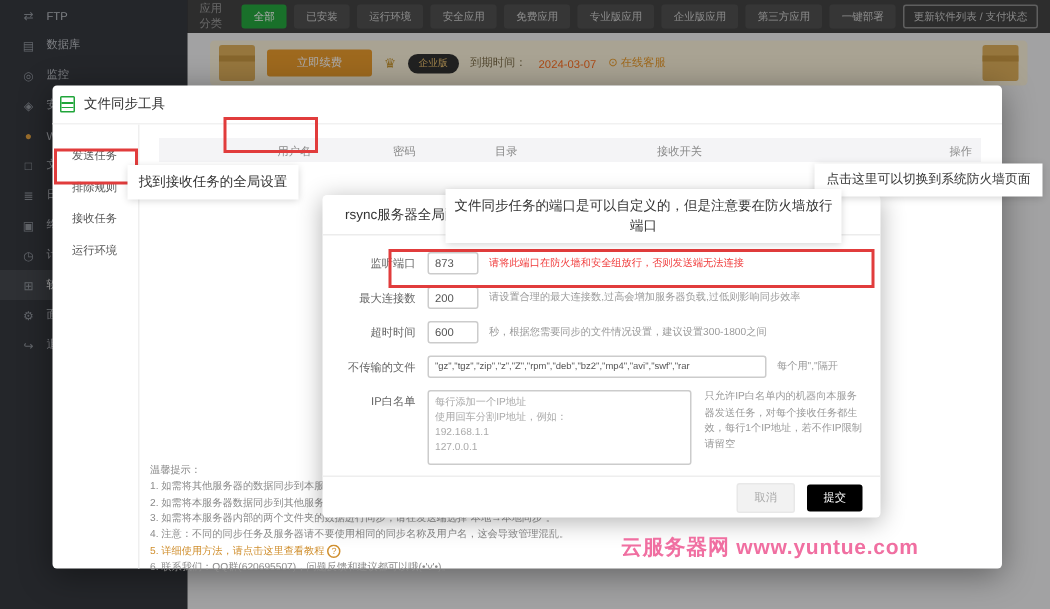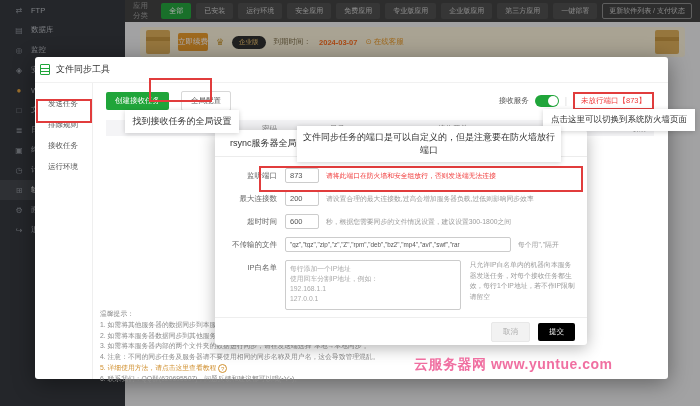--- a/index.html
+++ b/index.html
@@ -21,26 +21,26 @@
   .tab { font-size:7px; color:#d0d0d0; background:#4c4c4c; padding:3px 8px; border-radius:2px; white-space:nowrap; }
   .tab.active { background:#20a53a; color:#fff; }
   .update-btn { margin-left:auto; border:1px solid #8a8a8a; color:#c9c9c9; font-size:7px;
                 padding:2px 6px; border-radius:2px; background:transparent; white-space:nowrap; }
 
   .content-bg { position:absolute; left:125px; top:22px; right:0; bottom:0; background:#f1f1f3; z-index:1; }
   .banner { position:absolute; left:15px; top:5px; width:545px; height:30px; background:#fcf3da;
             border-radius:3px; display:flex; align-items:center; padding:0 6px; gap:8px; }
   .gift { width:24px; height:24px; background:#dfae57; border-radius:2px; position:relative; flex:none; }
   .gift:after { content:""; position:absolute; left:0; right:0; top:7px; height:4px; background:#c8963e; }
-  .renew-btn { background:#ec9a27; color:#fff; font-size:7.5px; padding:4px 0; border:none;
+  .renew-btn { background:#ec9a27; color:#fff; font-size:7.5px; padding:4px 20px; border:none;
                border-radius:2px; white-space:nowrap; }
   .crown { color:#c9952c; font-size:9px; }
   .badge { background:#2b2b2b; color:#f0c36d; font-size:6.5px; padding:2px 7px; border-radius:7px; white-space:nowrap; }
   .expire-label { color:#7a6a45; font-size:7.5px; white-space:nowrap; }
-  .expire-date { color:#ff6a1a; font-size:7.5px; font-weight:bold; white-space:nowrap; }
+  .expire-date { color:#ff6a1a; font-size:7.5px; font-weight:normal; white-space:nowrap; }
   .service { color:#ec9a27; font-size:7.5px; white-space:nowrap; }
   .spacer { flex:1; }
 
   
   .overlay { position:absolute; inset:0; background:rgba(15,15,15,.35); z-index:5; }
 
   
   .modal { position:absolute; left:35px; top:57px; width:633px; height:322px; background:#fff;
            border-radius:3px; box-shadow:0 4px 22px rgba(0,0,0,.4); z-index:10; }
   .m-header { height:26px; display:flex; align-items:center; gap:6px; padding-left:5px;
@@ -97,21 +97,21 @@
   .btn-submit { background:#000000; color:#fff; border:none; font-size:7.5px; padding:4px 11px; border-radius:2px; }
   .red-box-port { position:absolute; left:44px; top:36px; width:324px; height:26px;
                   border:2px solid #e13c3c; pointer-events:none; }
 
   
   .red-box { position:absolute; border:2px solid #e13c3c; z-index:30; pointer-events:none; }
   .rb-nav { left:36px; top:99px; width:56px; height:24px; }
   .rb-global { left:149px; top:78px; width:63px; height:24px; }
   .callout { position:absolute; background:#fff; color:#333; text-align:center; z-index:40;
              box-shadow:0 1px 5px rgba(0,0,0,.18); padding:5px 4px; }
-  .c1 { left:85px; top:110px; width:114px; font-size:9px; white-space:nowrap;margin-left:40px; }
+  .c1 { left:85px; top:110px; width:114px; font-size:9px; white-space:nowrap; }
   .c2 { left:297px; top:126px; width:264px; font-size:9px; line-height:13px; }
   .c3 { left:543px; top:109px; width:152px; font-size:8.5px; white-space:nowrap; }
 
   .watermark { position:absolute; left:414px; top:356px; z-index:50; font-size:14px; font-weight:bold;
                color:#f06fa1; letter-spacing:.5px; white-space:nowrap; }
 </style>
 </head>
 <body>
 
 <div class="stage">
@@ -202,30 +202,20 @@
       <span class="m-title-icon"></span>
       <span class="m-title">文件同步工具</span>
     </div>
     <div class="m-nav">
       <div class="m-nav-item">发送任务</div>
       <div class="m-nav-item">排除规则</div>
       <div class="m-nav-item">接收任务</div>
       <div class="m-nav-item">运行环境</div>
     </div>
     <div class="m-body">
-      <div class="m-toolbar">
-        <button class="btn-create">创建接收任务</button>
-        <button class="btn-global">全局配置</button>
-        <div class="toolbar-right">
-          <span class="svc-label">接收服务</span>
-          <span class="toggle"></span>
-          <span class="vline">|</span>
-          <span class="port-text">未放行端口【873】</span>
-        </div>
-      </div>
       <div class="m-thead">
         <span class="th1">用户名</span>
         <span class="th2">密码</span>
         <span class="th3">目录</span>
         <span class="th4">接收开关</span>
         <span class="th5">操作</span>
       </div>
       <div class="m-tips">
         <div class="tip-line">温馨提示：</div>
         <div class="tip-line">1. 如需将其他服务器的数据同步到本服务器，请在本页面创建接收任务。</div>

